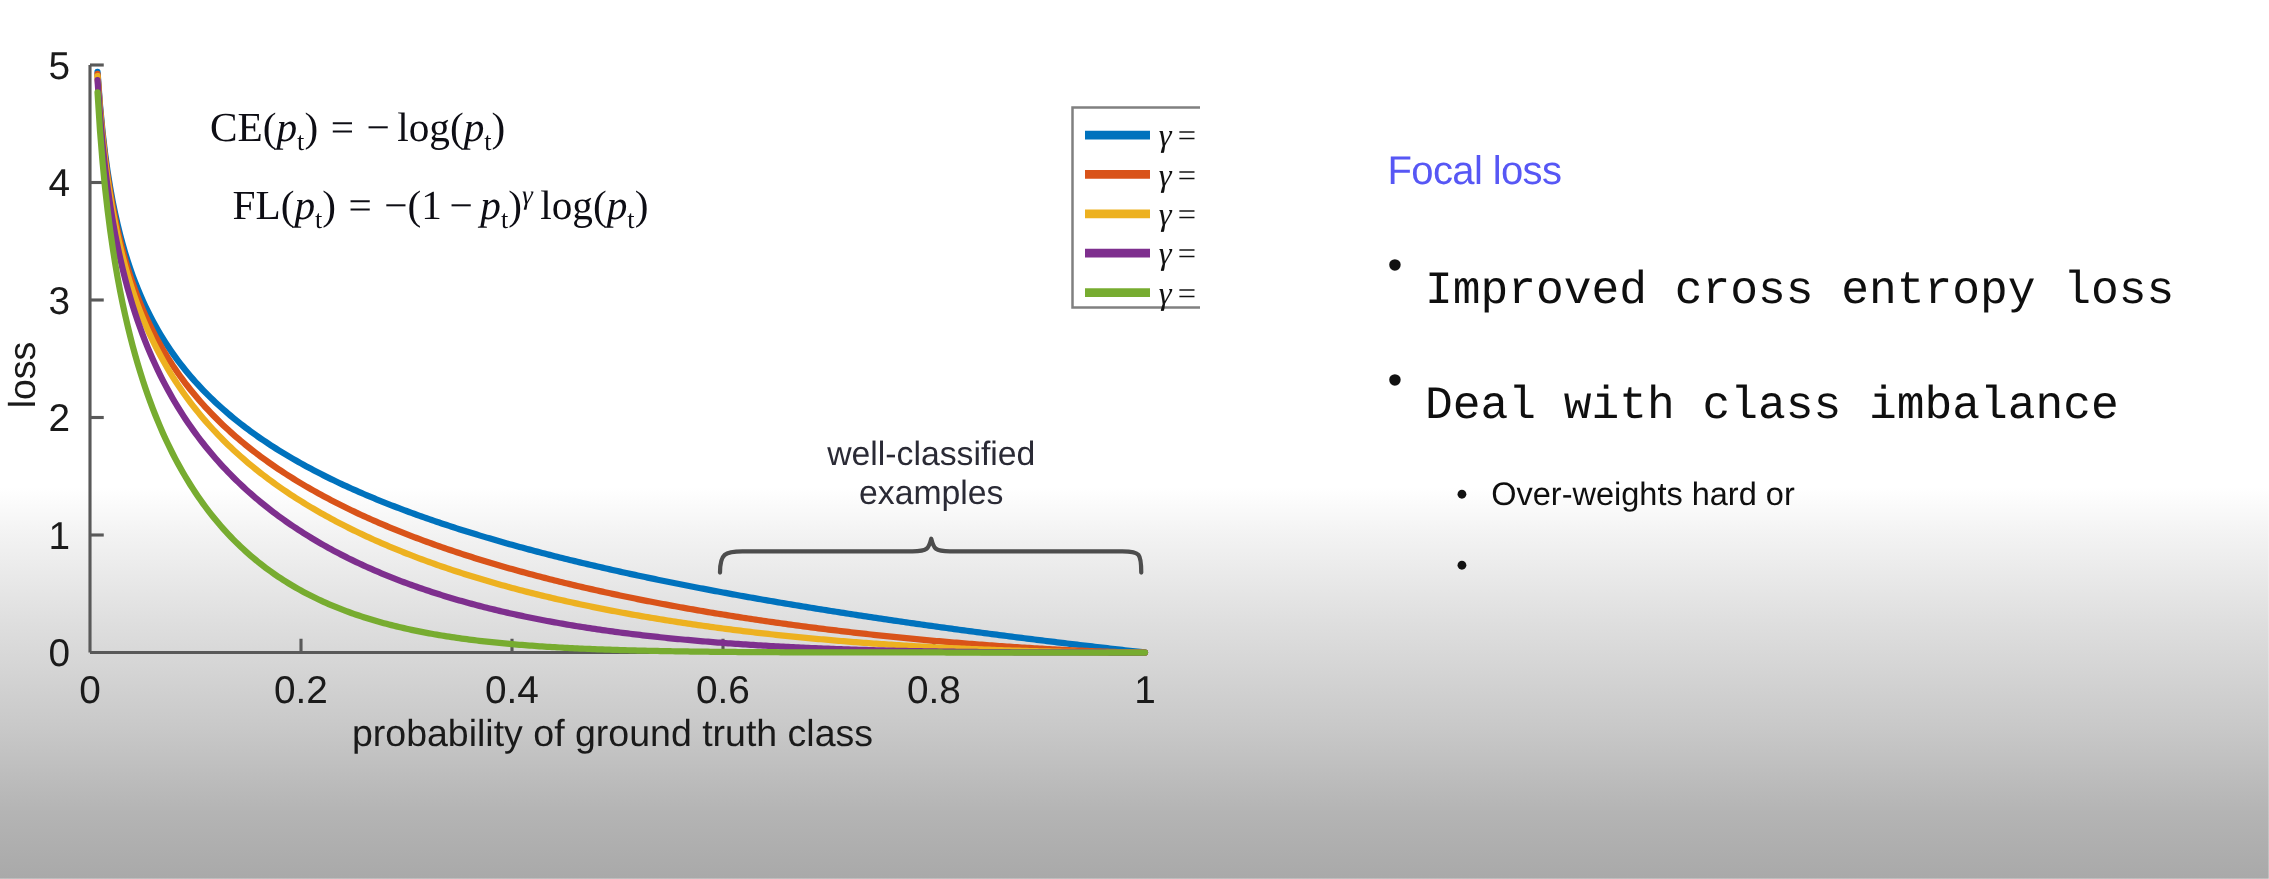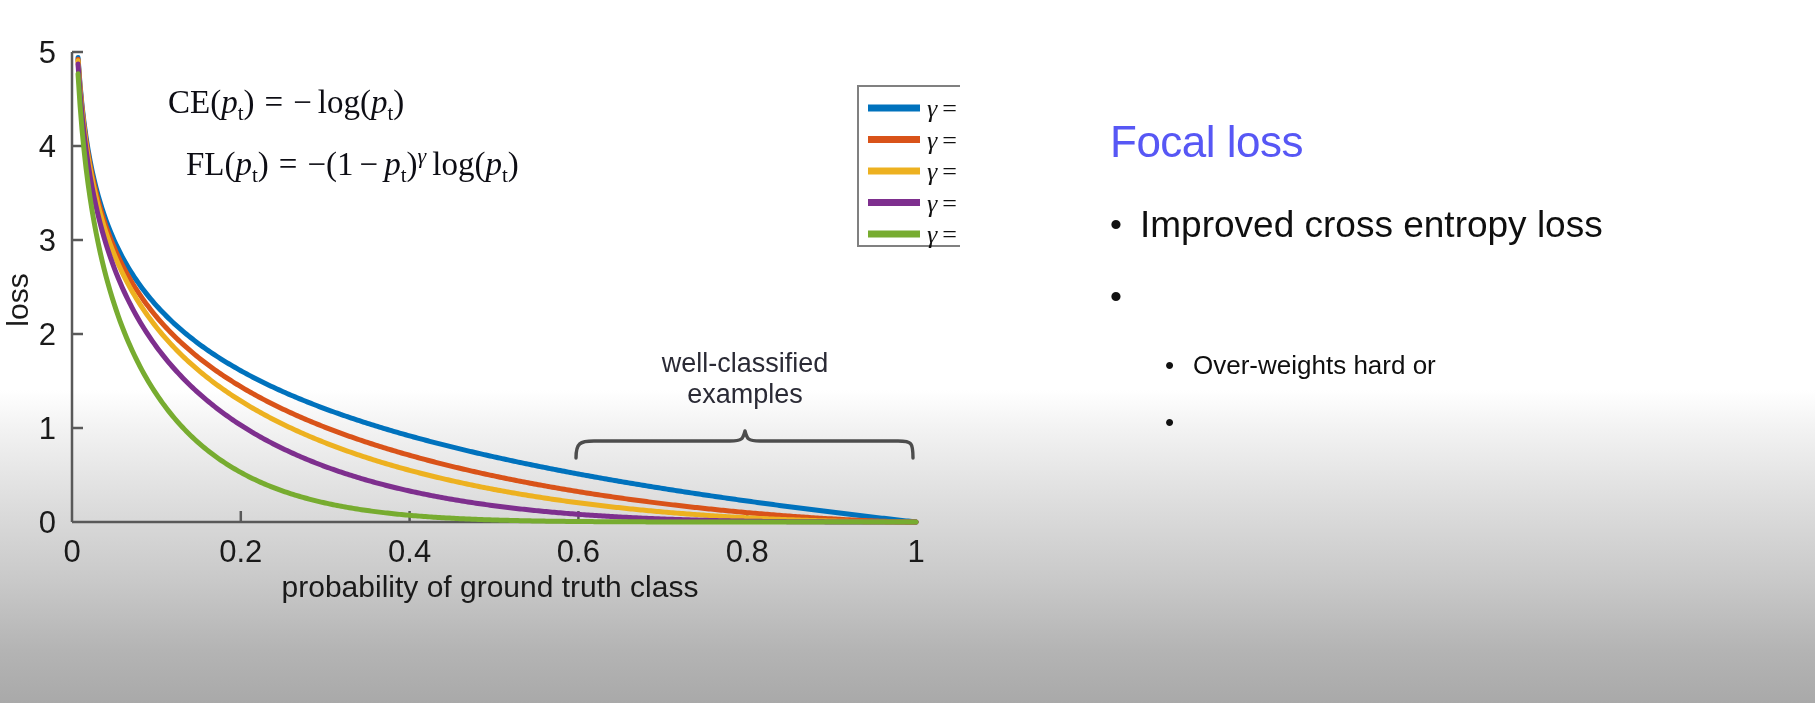--- a/index.html
+++ b/index.html
@@ -73,21 +73,21 @@
 
   
   #panel {
     position: absolute;
     left: 1110px;
     top: 120px;
     width: 700px;
   }
   #panel-title {
     color: #5757f5;
-    font-size: 44px;
+    font-size: 32px;
     font-weight: normal;
     letter-spacing: -0.5px;
     line-height: 1;
     margin: 0 0 40px 0;
     font-family: "Liberation Sans", sans-serif;
   }
   .bullet-l1 {
     display: flex;
     align-items: flex-start;
     margin: 0 0 30px 0;
@@ -97,21 +97,22 @@
     flex: 0 0 30px;
     font-size: 34px;
     line-height: 40px;
     color: #111111;
     text-align: left;
   }
   .bullet-l1 .btext {
     font-size: 37px;
     line-height: 42px;
     color: #0f0f0f;
-    font-family: Liberation Sans, sans-serif;
+    font-family: Liberation Mono, monospace;
+    margin-top: 20px;
   }
   .sublist {
     margin: 10px 0 0 0;
     padding: 0;
   }
   .bullet-l2 {
     display: flex;
     align-items: flex-start;
     margin: 0 0 12px 0;
     padding-left: 55px;
@@ -229,20 +230,21 @@
 
     <div id="panel-title">Focal loss</div>
 
     <div class="bullet-l1">
       <span class="dot">•</span>
       <span class="btext">Improved cross entropy loss</span>
     </div>
 
     <div class="bullet-l1">
       <span class="dot">•</span>
+      <span class="btext">Deal with class imbalance</span>
     </div>
 
     <div class="sublist">
       <div class="bullet-l2">
         <span class="dot">•</span>
         <span class="btext"><span>Over-weights hard or</span><br></span>
       </div>
       <div class="bullet-l2" style="margin-top:18px;">
         <span class="dot">•</span>
       </div>

